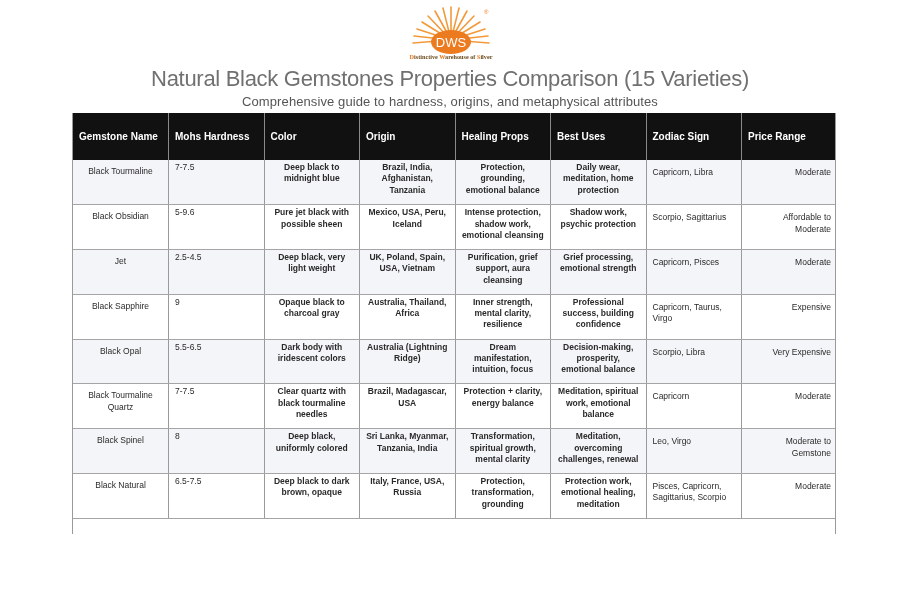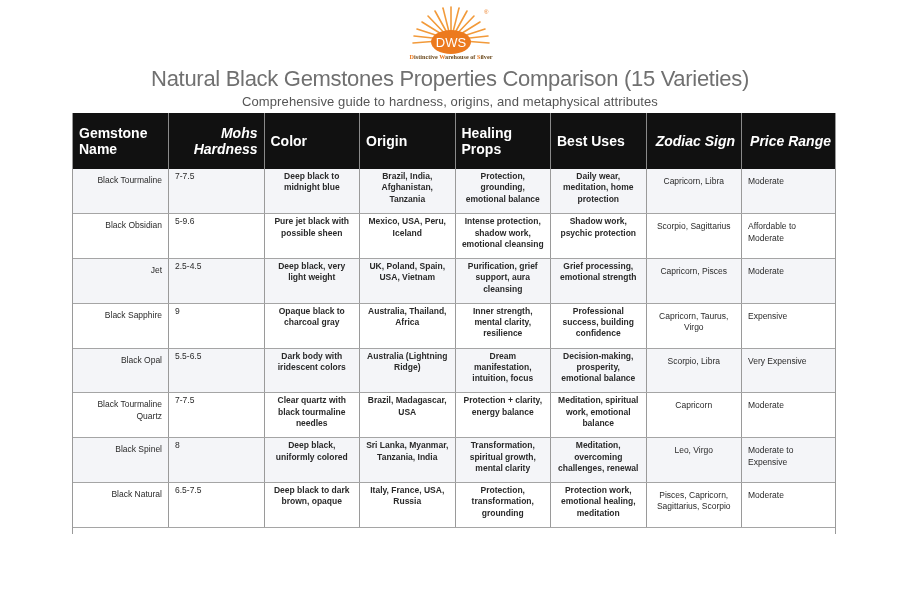--- a/index.html
+++ b/index.html
@@ -23,39 +23,39 @@
       font-size: 13px; color: #555; letter-spacing: 0.1px;
     }
 
     .table-wrap {
       position: absolute; left: 72px; top: 113px; width: 764px; height: 421px; overflow: hidden;
       border-left: 1px solid #9a9a9a; border-right: 1px solid #9a9a9a;
     }
     table { border-collapse: collapse; table-layout: fixed; width: 764px; }
     col { width: 95.5px; }
     thead th {
-      background: #111111; color: #fff; font-size: 14px; font-weight: bold;
-      height: 29px; padding: 12px 6px; border-right: 1px solid #8a8a8a; vertical-align: middle;
+      background: #111111; color: #fff; font-size: 10px; font-weight: bold;
+      height: 29px; padding: 18px 6px; border-right: 1px solid #8a8a8a; vertical-align: middle;
     }
     thead th:last-child { border-right: none; }
     thead th.left { text-align: left; }
-    thead th.center { text-align: right; font-style: italic; }
+    thead th.center { text-align: left; }
     tbody td {
       font-size: 8.5px; line-height: 11.3px; color: #2a2a2a; height: 44.8px;
       padding: 6px 6px 0 6px; vertical-align: top;
       border-right: 1px solid #9a9a9a; border-bottom: 1.5px solid #a5a5a5;
     }
     tbody td:last-child { border-right: none; }
     tbody tr:nth-child(odd) td { background: #f4f5f8; }
     tbody tr:nth-child(even) td { background: #ffffff; }
-    td.name { text-align: right; padding-top: 6px; }
+    td.name { text-align: center; padding-top: 6px; }
     td.hard { text-align: left; padding-top: 2px; }
     td.txt { text-align: center; padding-top: 2px; font-weight: bold; }
-    td.zod { text-align: center; padding-top: 7px; }
-    td.price { text-align: left; padding-top: 7px; }
+    td.zod { padding-top: 7px; }
+    td.price { text-align: right; padding-top: 7px; }
   </style>
 </head>
 <body>
 
 <div class="logo">
   <svg width="110" height="50" viewBox="0 0 110 50">
     <g stroke="#f29a3a" stroke-width="1.6" stroke-linecap="round">
       <line x1="55" y1="36" x2="55" y2="3"></line>
       <line x1="55" y1="36" x2="47" y2="4"></line>
       <line x1="55" y1="36" x2="63" y2="4"></line>
@@ -168,21 +168,21 @@
           <td class="price">Moderate</td>
         </tr>
         <tr>
           <td class="name">Black Spinel</td>
           <td class="hard">8</td>
           <td class="txt">Deep black, uniformly colored</td>
           <td class="txt">Sri Lanka, Myanmar, Tanzania, India</td>
           <td class="txt">Transformation, spiritual growth, mental clarity</td>
           <td class="txt">Meditation, overcoming challenges, renewal</td>
           <td class="zod">Leo, Virgo</td>
-          <td class="price">Moderate to Expensive</td>
+          <td class="price">Moderate to Gemstone</td>
         </tr>
         <tr>
           <td class="name">Black Natural</td>
           <td class="hard">6.5-7.5</td>
           <td class="txt">Deep black to dark brown, opaque</td>
           <td class="txt">Italy, France, USA, Russia</td>
           <td class="txt">Protection, transformation, grounding</td>
           <td class="txt">Protection work, emotional healing, meditation</td>
           <td class="zod">Pisces, Capricorn, Sagittarius, Scorpio</td>
           <td class="price">Moderate</td>

